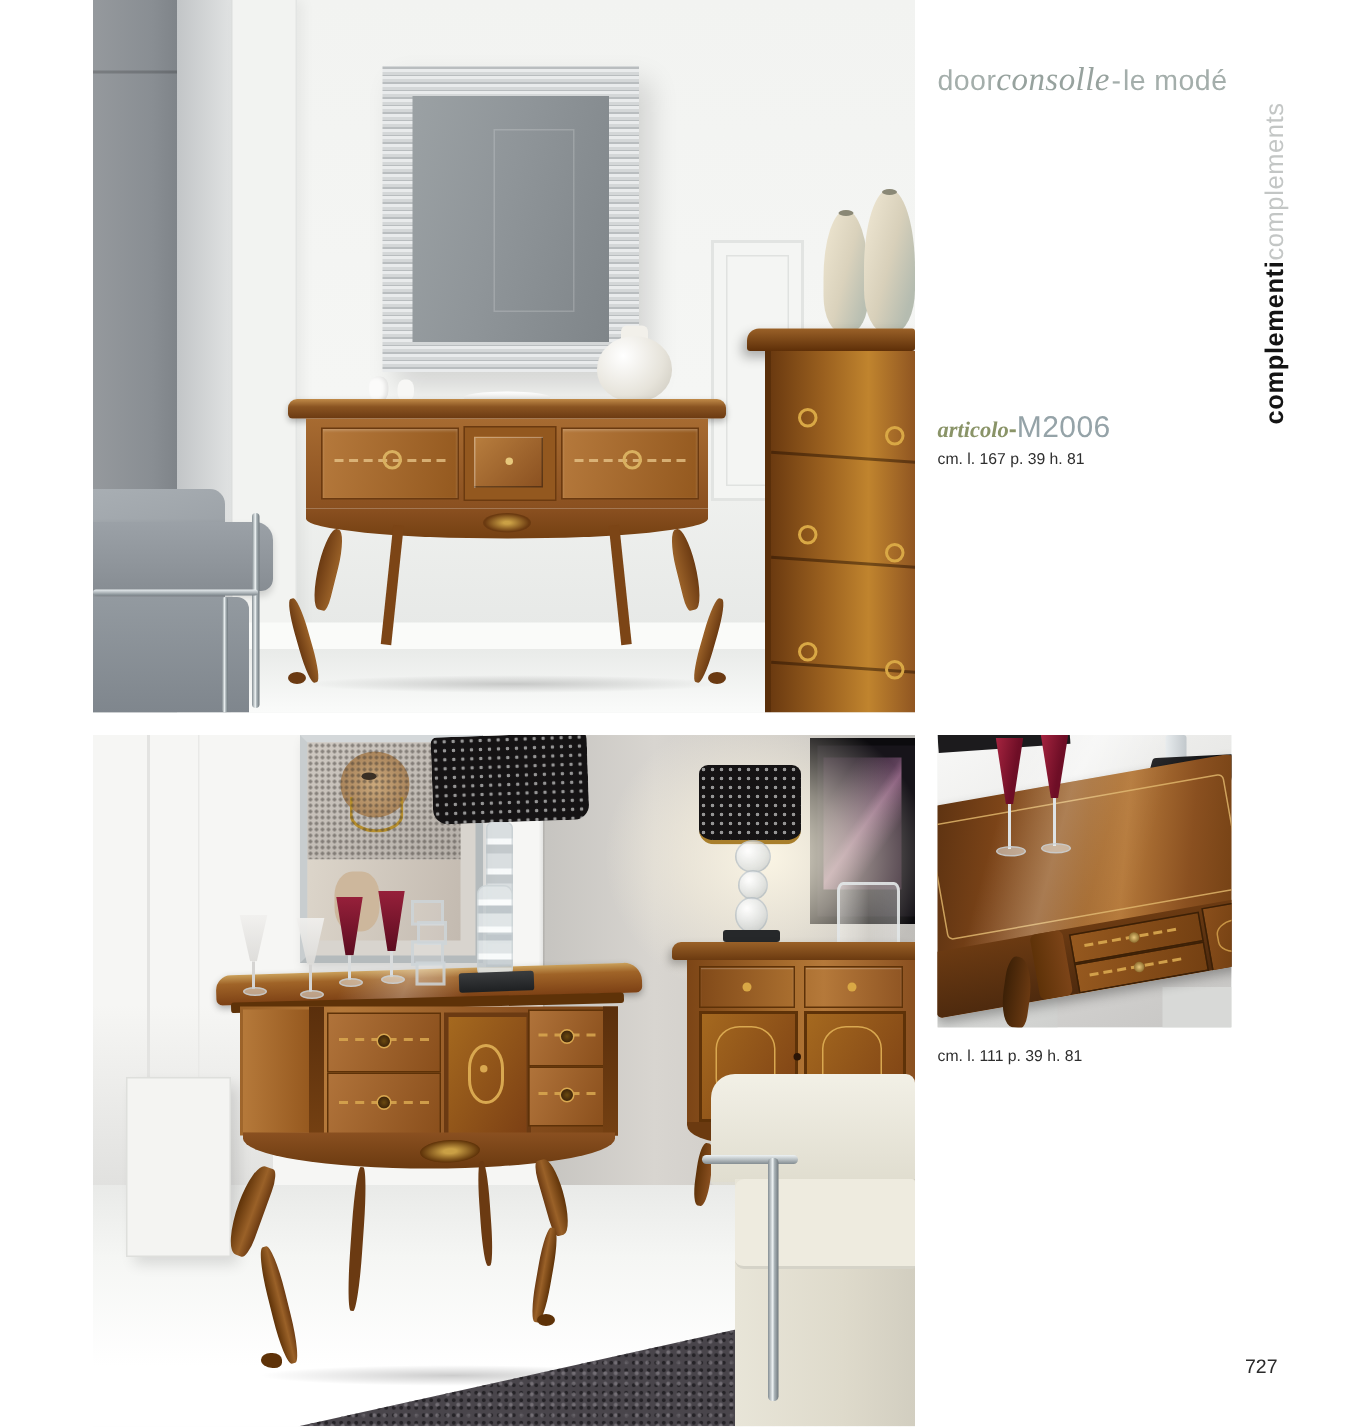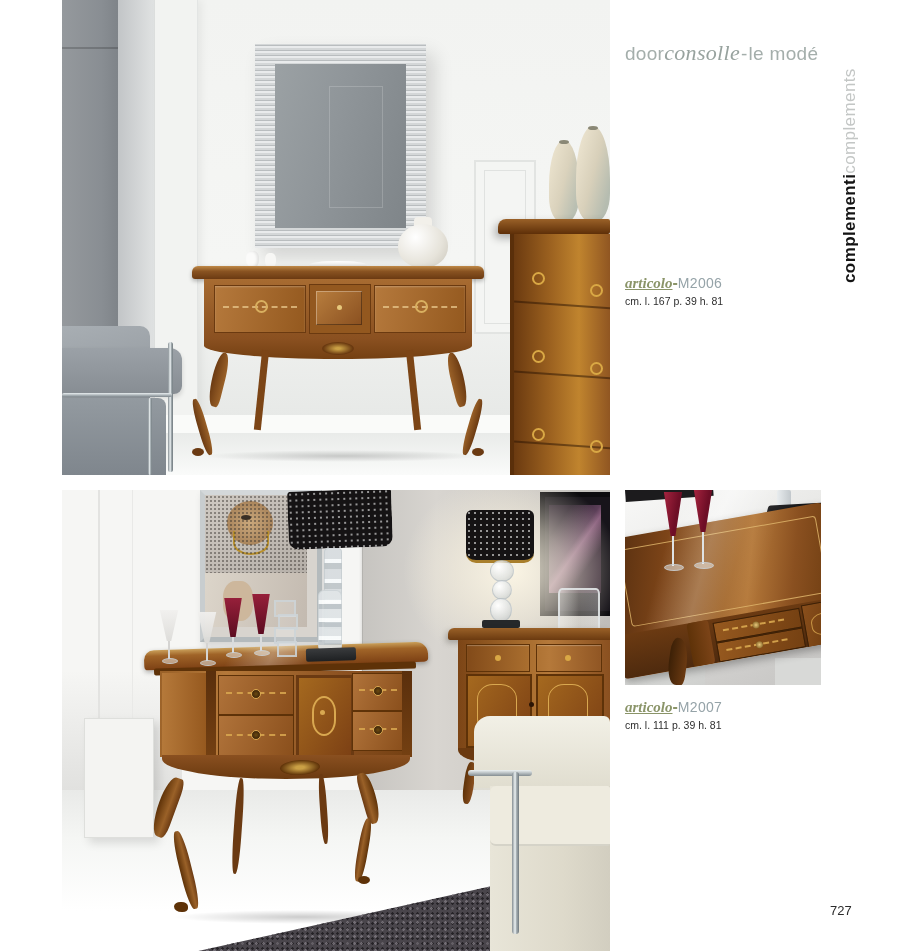--- a/index.html
+++ b/index.html
@@ -12,23 +12,23 @@
   .brand{left:625px;top:40px;font-size:19px;color:#a4aeab;letter-spacing:.3px;white-space:nowrap;}
   .brand .script{font-family:"Liberation Serif",serif;font-style:italic;font-size:22px;color:#97a29e;}
   .brand .conn{color:#a4aeab;padding:0 1px;}
   .side-tab{left:840px;top:283px;transform:rotate(-90deg);transform-origin:top left;
             white-space:nowrap;font-size:17px;letter-spacing:.4px;}
   .side-tab .it{font-weight:bold;color:#141414;}
   .side-tab .en{color:#c3c6c5;}
   .caption{width:280px;color:#333;}
   .caption .line1{white-space:nowrap;margin-bottom:3px;}
   .caption .art{font-family:"Liberation Serif",serif;font-style:italic;font-weight:bold;
-                font-size:15px;color:#8a9468;text-decoration:underline;}
+                font-size:15px;color:#8a9468;}
   .caption .conn{color:#8a9468;font-weight:bold;}
-  .caption .code{font-size:14px;color:#95a3a8;letter-spacing:.3px;}
+  .caption .code{font-size:20px;color:#95a3a8;letter-spacing:.3px;}
   .caption .desc{font-size:10.5px;line-height:12.6px;color:#2e2e2e;}
   .pagenum{left:830px;top:903px;font-size:13px;color:#2b2b2b;}
 
   
   .chrome{background:linear-gradient(90deg,#848d92 0%,#eef3f4 45%,#aab3b7 62%,#6f787d 100%);}
   .dots-w{background-color:#151314;
           background-image:radial-gradient(rgba(255,255,255,.55) 1px,transparent 1.4px);
           background-size:6px 6px;}
   .glassfoot{border:1px solid rgba(200,206,210,.8);border-radius:50%;background:rgba(240,243,244,.5);}
 </style>
@@ -291,21 +291,18 @@
   </div>
 
   <div class="s caption" style="left:625px;top:274px;">
     <div class="line1">
       <span class="art">articolo</span><span class="conn">-</span><span class="code">M2006</span>
     </div>
     <div class="desc">cm. l. 167 p. 39 h. 81</div>
   </div>
 
   <div class="s caption" style="left:625px;top:698px;">
-    <div class="line1">
-      <span class="art">articolo</span><span class="conn">-</span><span class="code">M2007</span>
-    </div>
     <div class="desc">cm. l. 111 p. 39 h. 81</div>
   </div>
 
   <div class="s pagenum">727</div>
 
 </div>
 
 </body></html>

